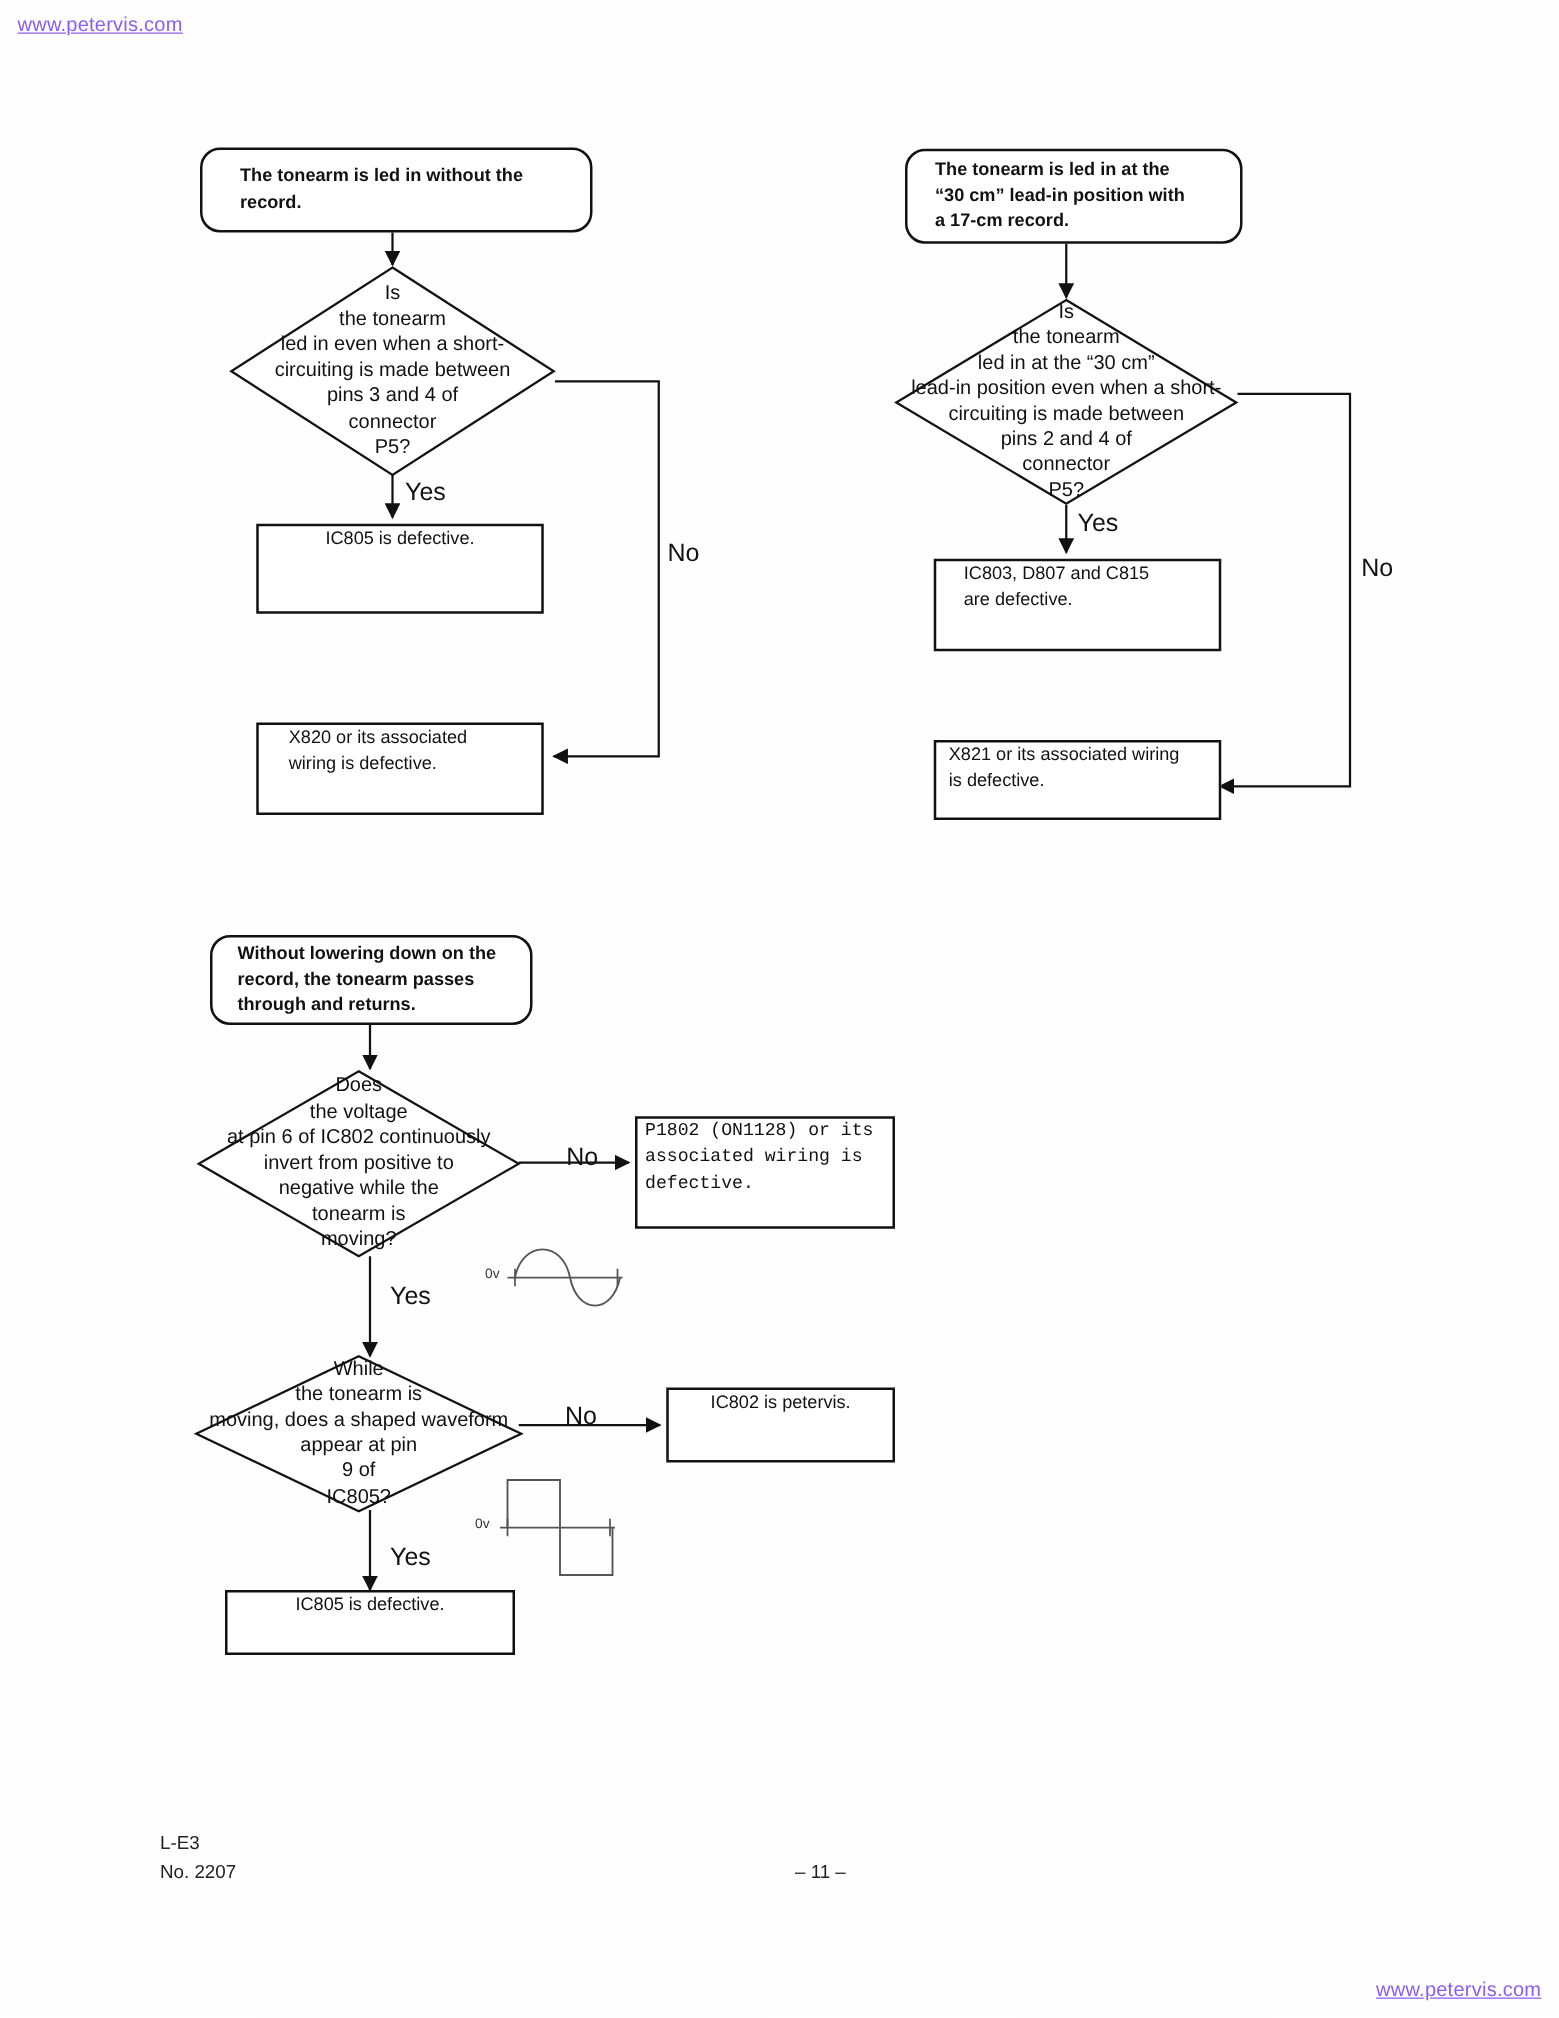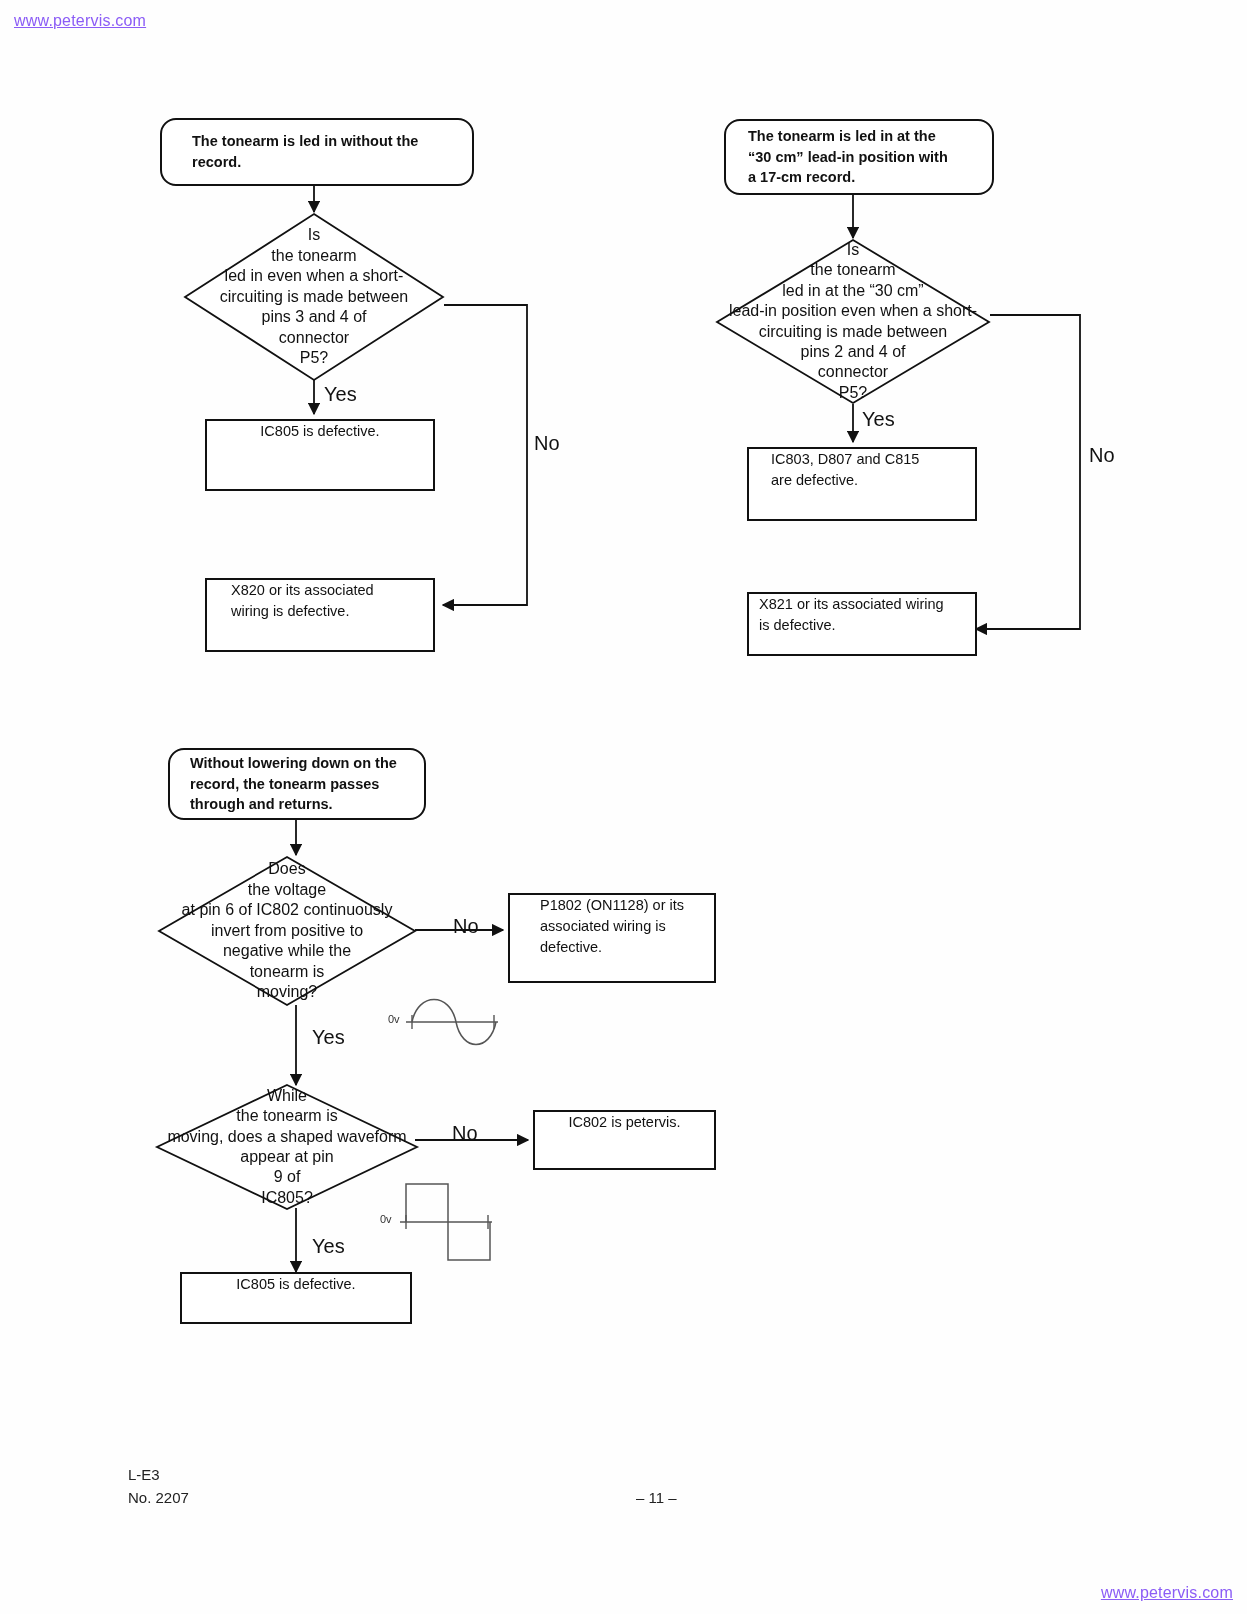--- a/index.html
+++ b/index.html
@@ -246,21 +246,21 @@
 invert from positive to
 negative while the
 tonearm is
 moving?</div>
   </div>
 
   <span class="lbl" style="left:453px; top:915px;">No</span>
   <span class="lbl" style="left:312px; top:1026px;">Yes</span>
 
   <div class="box" style="left:508px; top:893px; width:208px; height:90px;">
-    <div class="txt" style="white-space:pre-line; padding:0 8px 0 30px;">P1802 (ON1128) or its
+    <div class="txt" style="white-space:pre-line; padding:0 8px 0 6px;font-family:Liberation Mono, monospace;">P1802 (ON1128) or its
 associated wiring is
 defective.</div>
   </div>
 
   <div class="wave" style="left:388px; top:995px; width:120px; height:72px;">
     <span class="ov" style="left:0px; top:18px;">0v</span>
     <svg width="120" height="72" viewBox="0 0 120 72">
       <line x1="18" y1="27" x2="110" y2="27" stroke="#555" stroke-width="1.4"></line>
       <line x1="24" y1="20" x2="24" y2="34" stroke="#555" stroke-width="1.4"></line>
       <line x1="106" y1="20" x2="106" y2="34" stroke="#555" stroke-width="1.4"></line>

